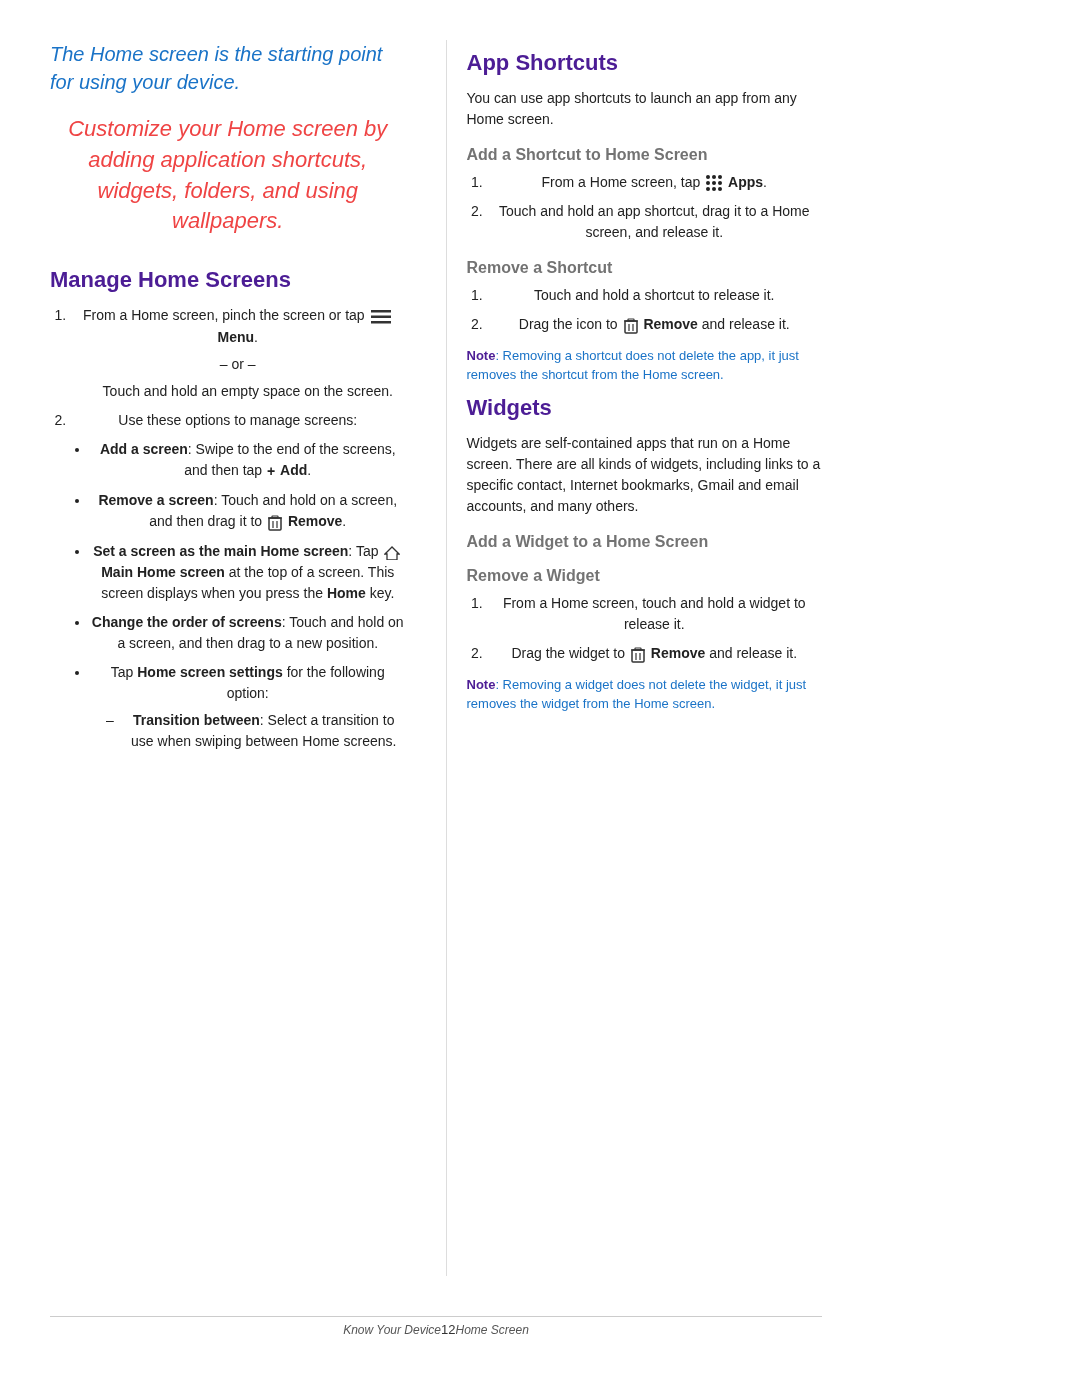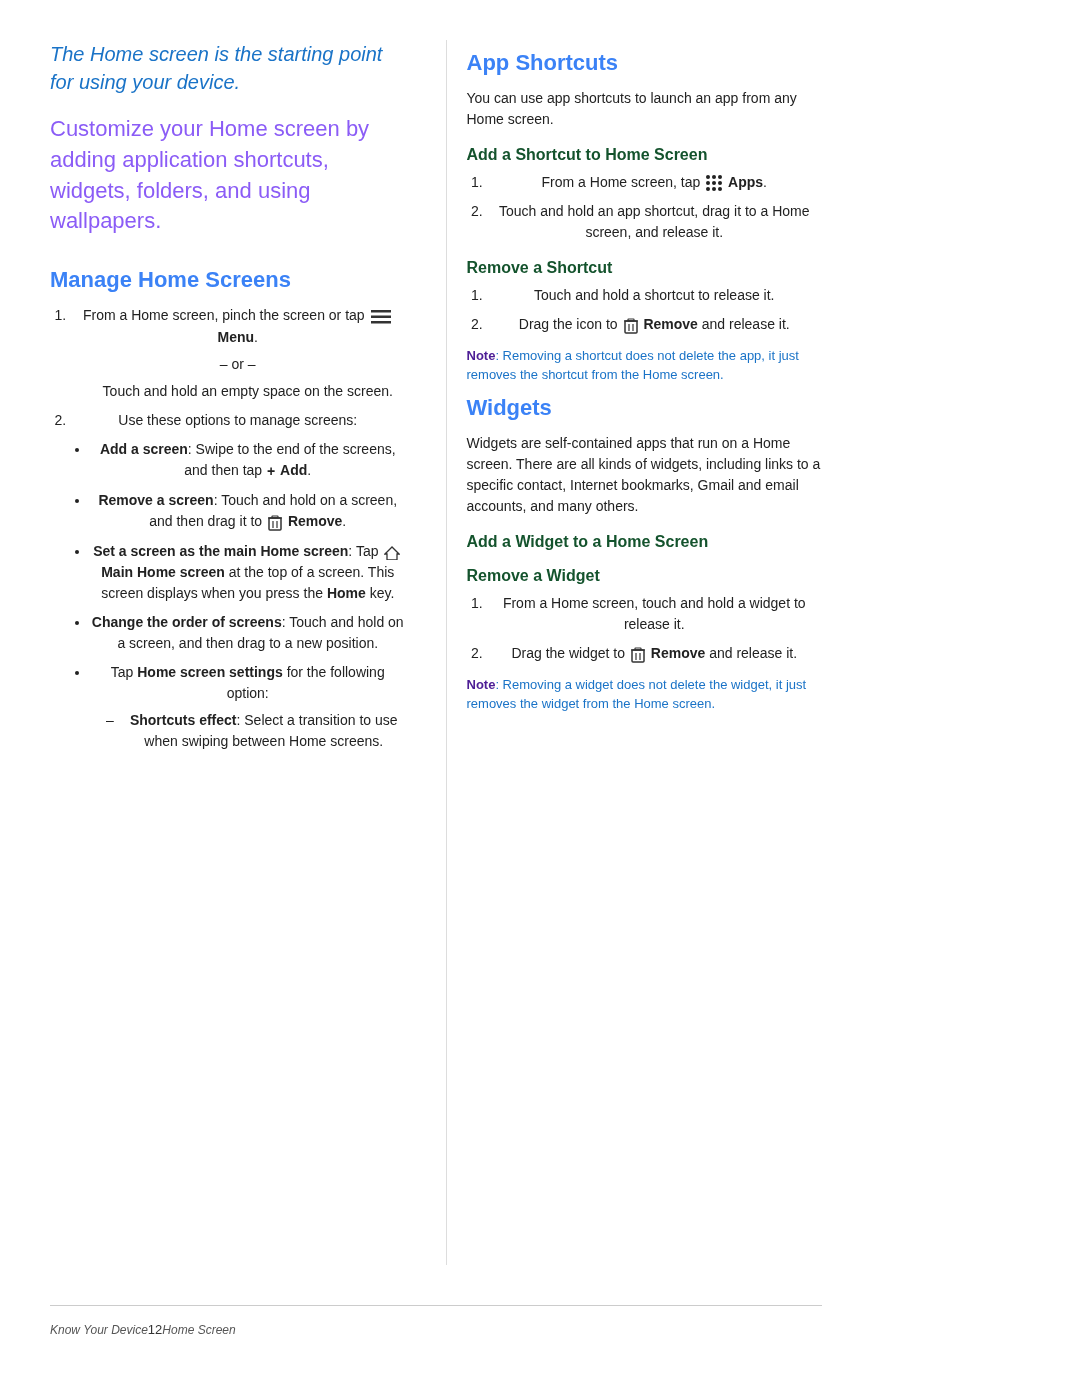--- a/index.html
+++ b/index.html
@@ -35,34 +35,36 @@
       border-left: 1px solid #ddd;
     }
     .intro-italic {
       font-style: italic;
       color: #1a73c7;
       font-size: 20px;
       line-height: 1.4;
       margin-bottom: 18px;
     }
     .intro-italic-large {
-      color: #8b5cf6;
+      font-style: italic;
+      color: #ef4444;
       font-size: 22px;
       line-height: 1.4;
       margin-bottom: 30px;
+      text-align: center;
     }
     .section-title {
-      color: #3b82f6;
+      color: #4c1d95;
       font-size: 22px;
       font-weight: bold;
       margin-bottom: 12px;
       margin-top: 10px;
     }
     .subsection-title {
-      color: #14532d;
+      color: #737373;
       font-size: 16px;
       font-weight: bold;
       margin-bottom: 8px;
       margin-top: 16px;
     }
     p {
       margin-bottom: 10px;
       line-height: 1.5;
     }
     ol {
@@ -99,24 +101,24 @@
     }
     .icon-plus {
       display: inline-block;
       vertical-align: middle;
       font-size: 14px;
       font-weight: bold;
       margin: 0 1px;
     }
     .footer {
       display: flex;
-      justify-content: flex-start;
+      justify-content: center;
       align-items: center;
       margin-top: 40px;
-      padding-top: 16px;
+      padding-top: 5px;
       border-top: 1px solid #ccc;
       font-size: 12px;
       color: #555;
       font-style: italic;
     }
     .footer-page {
       font-style: normal;
       color: #333;
       font-size: 13px;
     }
@@ -251,21 +253,21 @@
             </li>
             <li>
               <b>Change the order of screens</b><span>: Touch and hold on a screen, and then drag to a new position.</span>
             </li>
             <li>
               <span>Tap</span>
               <b>Home screen settings</b>
               <span>for the following option:</span>
               <ul class="sub-bullet" style="margin-top:6px; list-style:none; margin-left:16px;">
                 <li>
-                  <b>Shortcuts effect</b><span>: Select a transition to use when swiping between Home screens.</span>
+                  <b>Transition between</b><span>: Select a transition to use when swiping between Home screens.</span>
                 </li>
               </ul>
             </li>
           </ul>
         </li>
       </ol>
     </div>
 
     <div class="right-col">
 

